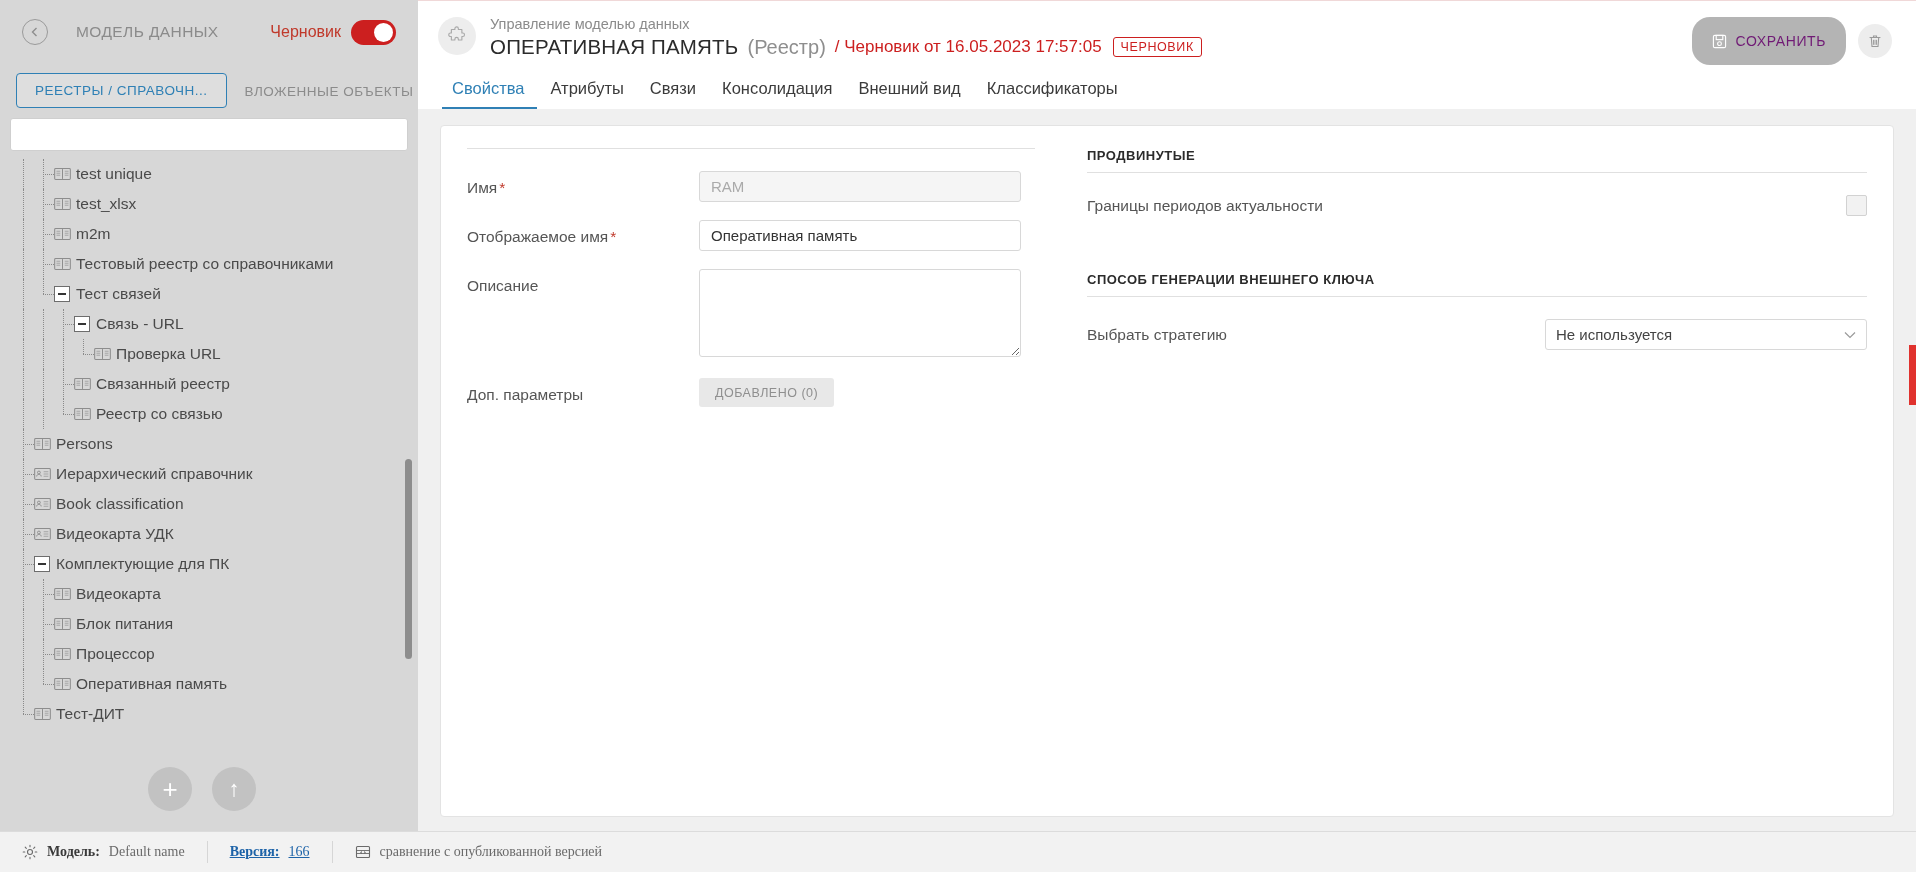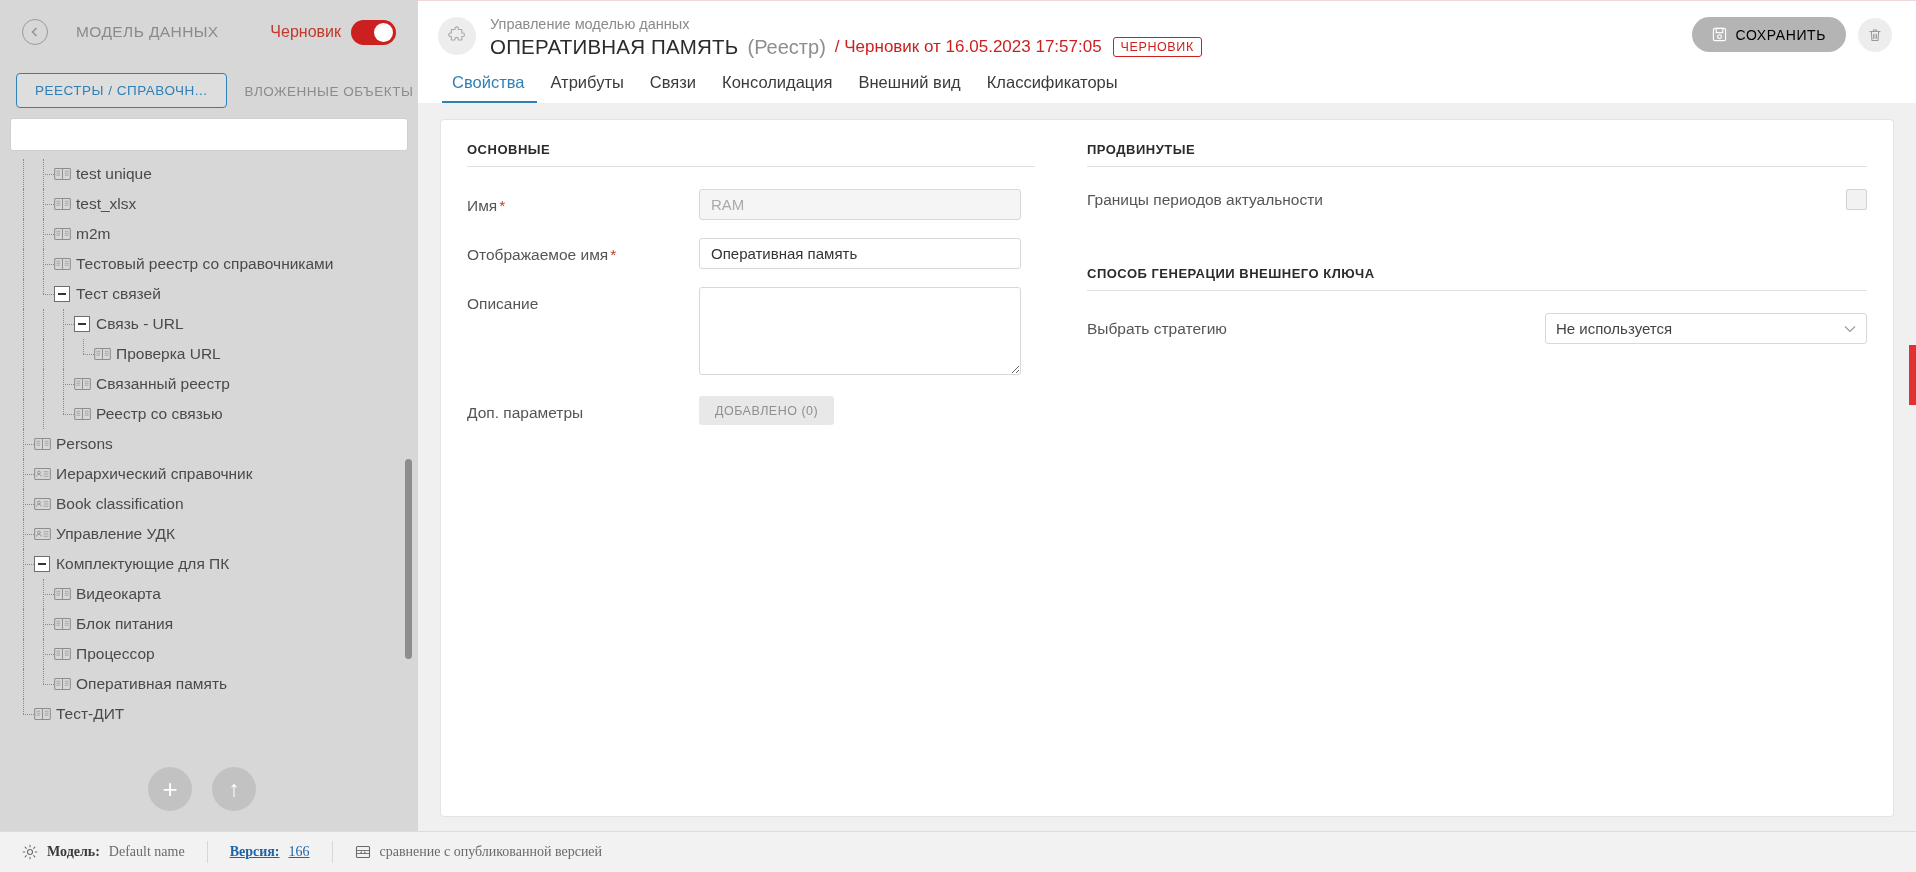--- a/index.html
+++ b/index.html
@@ -116,21 +116,21 @@
   .title-line{display:flex;align-items:center;gap:9px;margin-top:2px;white-space:nowrap;}
   .t-main{font-size:20.5px;color:#2b2b2b;letter-spacing:.2px;}
   .t-type{font-size:20px;color:#8e8e8e;}
   .t-draft{font-size:17px;color:#cc1f1f;}
   .badge-draft{
     border:1.3px solid #cc1f1f;color:#cc1f1f;font-size:12.5px;letter-spacing:.6px;
     padding:2px 7px;border-radius:3px;line-height:14px;margin-left:2px;
   }
   .mh-actions{margin-left:auto;display:flex;align-items:center;gap:12px;padding-top:2px;}
   .btn-save{
-    background:#b4b4b4;color:#000000;border:none;border-radius:18px;height:35px;
+    background:#b4b4b4;color:#701a75;border:none;border-radius:18px;height:48px;
     display:flex;align-items:center;gap:9px;padding:0 20px;font-size:14px;letter-spacing:.6px;
     cursor:pointer;font-family:inherit;
   }
   .btn-icon{
     width:34px;height:34px;border-radius:50%;background:#ededed;display:flex;align-items:center;
     justify-content:center;cursor:pointer;color:#9a9a9a;
   }
 
   .tabs{display:flex;align-items:center;gap:0;padding:8px 0 0 24px;}
   .tab{
@@ -405,21 +405,21 @@
                 <span class="guide tee"></span>
               </span>
               <span class="ico">
                 <svg width="17" height="14" viewBox="0 0 18 14">
                   <rect x="0.7" y="1.2" width="16.6" height="11.6" rx="1" fill="none" stroke="#8d8d8d" stroke-width="1.1"></rect>
                   <circle cx="5.2" cy="5.4" r="1.5" fill="none" stroke="#8d8d8d" stroke-width="1"></circle>
                   <path d="M2.8 9.6c0-1.4 1.1-2.2 2.4-2.2s2.4.8 2.4 2.2" fill="none" stroke="#8d8d8d" stroke-width="1"></path>
                   <path d="M10.2 4.6h5M10.2 7h5M10.2 9.4h5" stroke="#9e9e9e" stroke-width=".9"></path>
                 </svg>
               </span>
-              <span class="tlabel">Управление УДК</span>
+              <span class="tlabel">Видеокарта УДК</span>
             </div>
             <div class="tnode">
               <span class="guides">
                 <span class="guide tee"></span>
               </span>
               <span class="toggle-box">
                 <i></i>
               </span>
               <span class="tlabel">Комплектующие для ПК</span>
             </div>
@@ -549,21 +549,20 @@
             <div class="tab">Консолидация</div>
             <div class="tab">Внешний вид</div>
             <div class="tab">Классификаторы</div>
           </div>
       </div>
 
       <div class="content-area">
         <div class="card">
 
           <div class="col left">
-            <div class="sec-title">ОСНОВНЫЕ</div>
             <div class="sec-rule"></div>
 
             <div class="frow">
               <div class="flabel">
                 <span>Имя</span><span class="req">*</span>
               </div>
               <div class="fctl">
                 <input class="inp disabled" readonly="" placeholder="RAM" style="">
               </div>
             </div>

